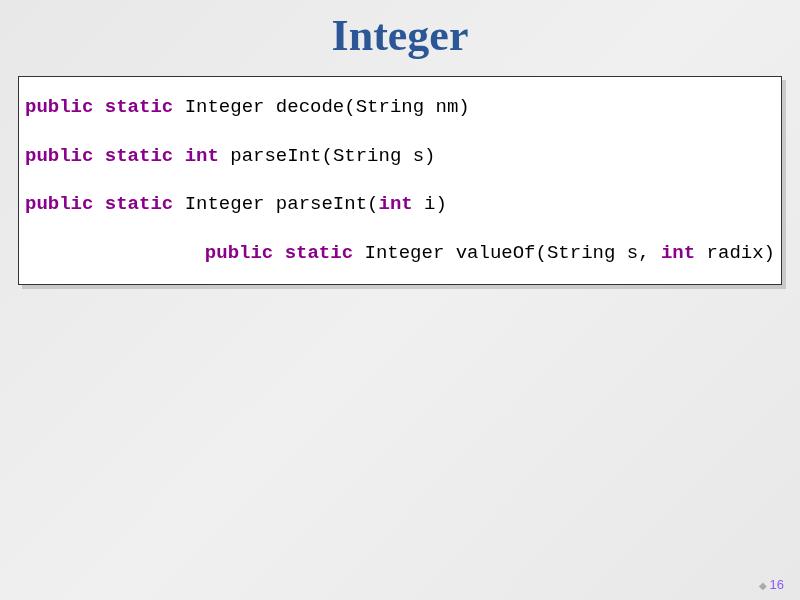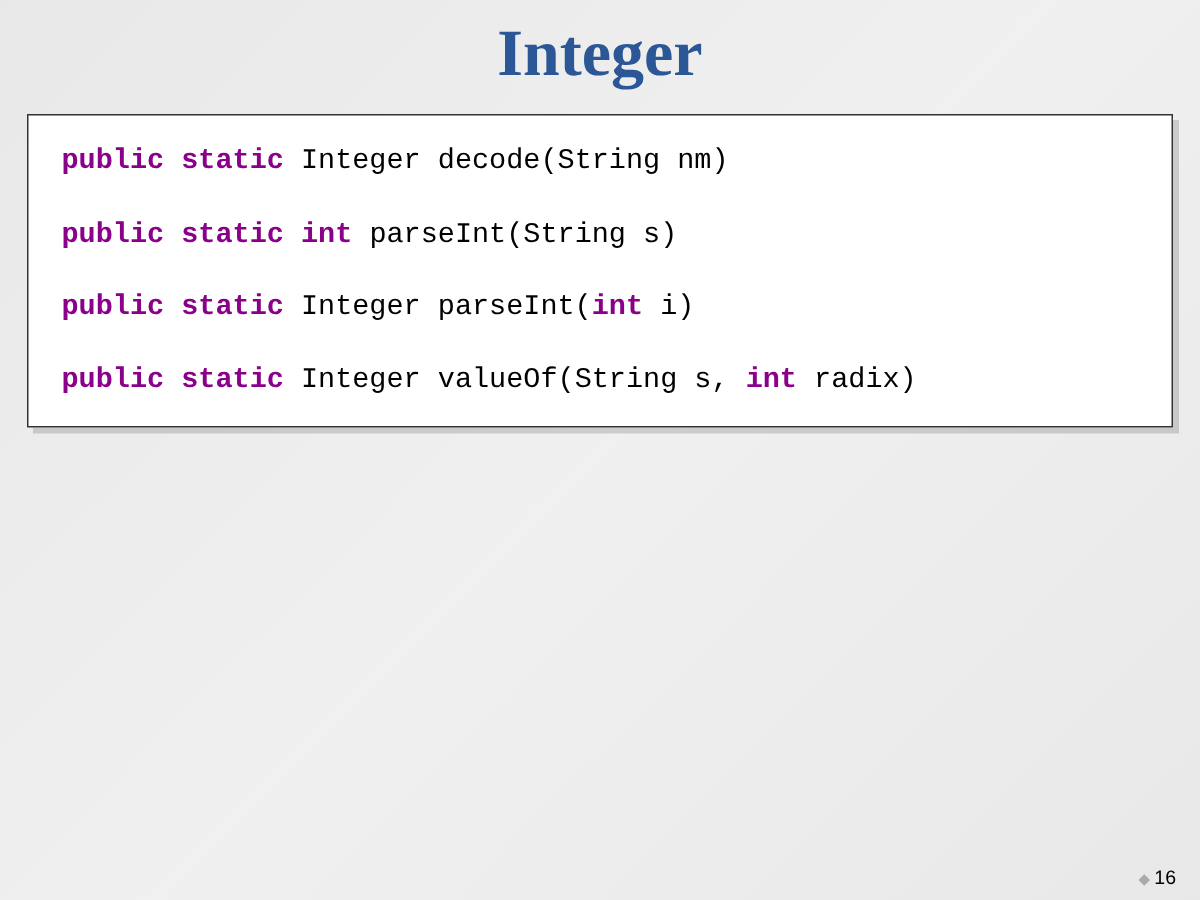--- a/index.html
+++ b/index.html
@@ -20,47 +20,48 @@
       font-weight: bold;
       color: #2b5797;
       text-align: center;
       padding-top: 10px;
       padding-bottom: 15px;
       font-family: Georgia, 'Times New Roman', serif;
     }
     .code-box {
       background: #ffffff;
       margin: 0 18px;
-      padding: 18px 22px;
+      padding: 18px 6px;
       border: 1px solid #333;
       box-shadow: 4px 4px 0px rgba(0,0,0,0.15);
       font-family: 'Courier New', Courier, monospace;
       font-size: 19px;
       line-height: 1.3;
     }
     .code-line {
       margin-bottom: 24px;
       white-space: nowrap;
     }
     .code-line:last-child {
       margin-bottom: 0;
+      text-align: right;
     }
     .kw {
       color: #8b008b;
       font-weight: bold;
     }
     .txt {
       color: #000000;
     }
     .page-number {
       position: absolute;
       bottom: 8px;
       right: 16px;
       font-size: 13px;
-      color: #000000;
+      color: #8b5cf6;
       font-family: Arial, sans-serif;
     }
     .page-number::before {
       content: "◆ ";
       color: #aaa;
       font-size: 10px;
     }
   </style>
 </head>
 <body>

